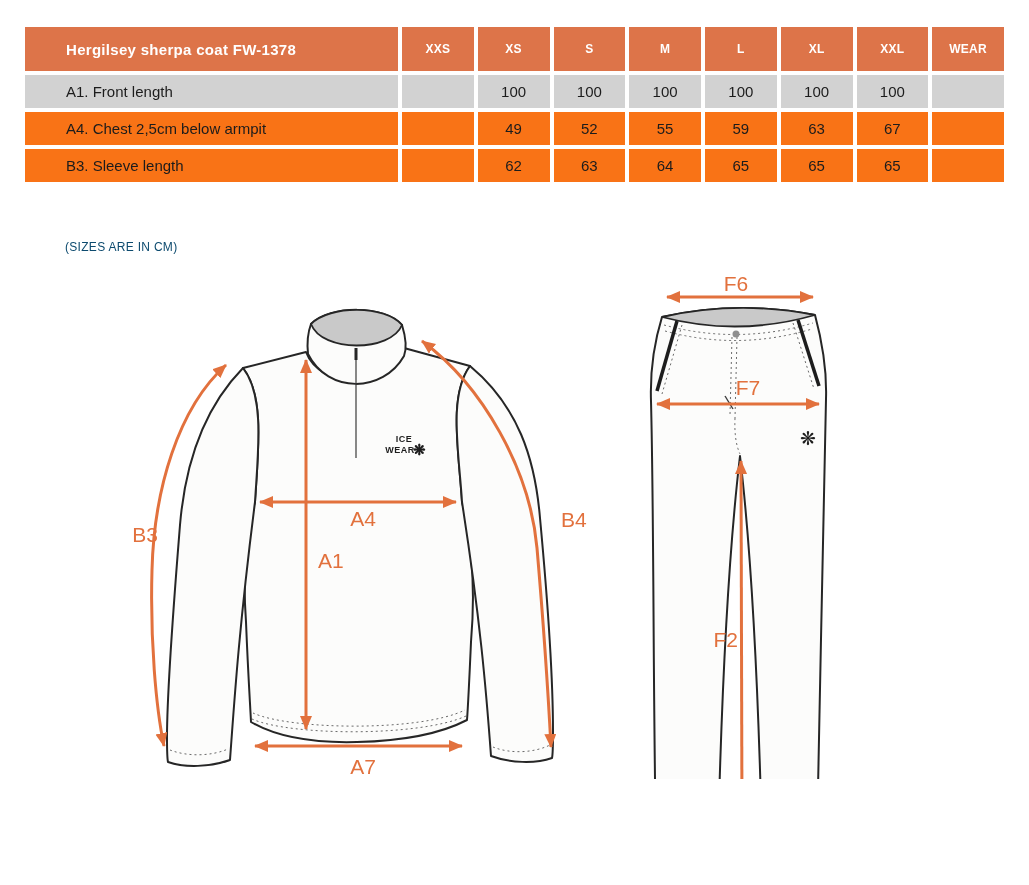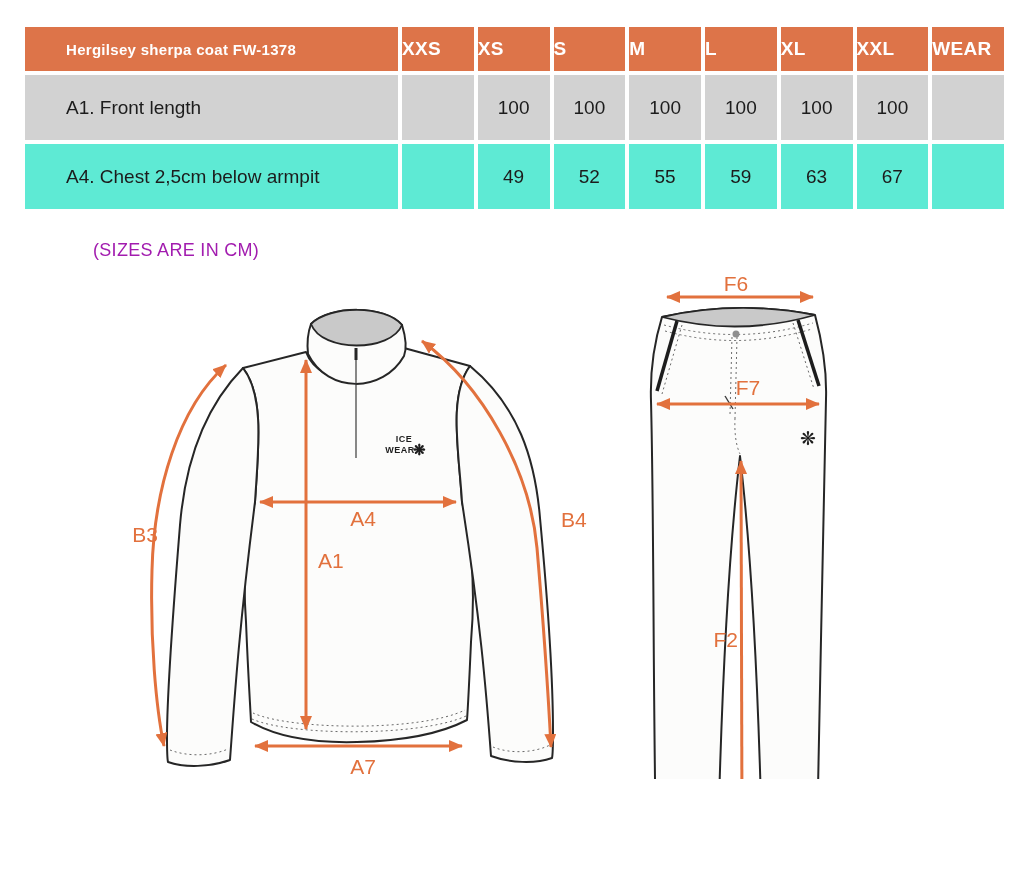--- a/index.html
+++ b/index.html
@@ -5,32 +5,32 @@
   html,body{margin:0;padding:0;background:#ffffff;}
   .page{
     position:relative;width:1029px;height:779px;background:#ffffff;overflow:hidden;
     font-family:"Liberation Sans",sans-serif;
   }
   table.size-table{
     position:absolute;left:21px;top:23px;width:987px;
     border-collapse:separate;border-spacing:4px;table-layout:fixed;
   }
   table.size-table th{
-    background:#DD7449;color:#ffffff;font-weight:bold;font-size:19px;
-    height:44px;padding:0;text-align:left;letter-spacing:0.3px;
+    background:#DD7449;color:#ffffff;font-weight:bold;font-size:12px;
+    height:44px;padding:0;text-align:center;letter-spacing:0.3px;
   }
   table.size-table th.title-cell{width:332px;text-align:left;padding-left:41px;font-size:15px;}
   table.size-table td{
-    height:33px;padding:16px;font-size:19px;color:#1c1c1c;text-align:center;
+    height:33px;padding:0;font-size:15px;color:#1c1c1c;text-align:center;
   }
   table.size-table td.row-label{text-align:left;padding-left:41px;}
   table.size-table tr.dark td{background:#D2D2D2;}
-  table.size-table tr.light td{background:#5eead4;}
+  table.size-table tr.light td{background:#f97316;}
   .units-note{
-    position:absolute;left:65px;top:240px;color:#a21caf;font-size:18px;letter-spacing:0.3px;margin-left:28px;
+    position:absolute;left:65px;top:240px;color:#0c4a6e;font-size:12px;letter-spacing:0.3px;
   }
   svg{position:absolute;overflow:visible;}
   #coat-svg{left:120px;top:290px;}
   #pants-svg{left:630px;top:275px;}
   .ink{fill:none;stroke:#262626;stroke-width:2;stroke-linecap:round;stroke-linejoin:round;}
   .fillg{fill:#FCFCFB;}
   .stitch{fill:none;stroke:#6a6a6a;stroke-width:1;stroke-dasharray:2 3;}
   .arrow{fill:none;stroke:#E2713D;stroke-width:3;}
   .mlabel{fill:#E2713D;font-size:21px;font-family:"Liberation Sans",sans-serif;}
   .brand{fill:#1d1d1d;font-weight:bold;font-family:"Liberation Sans",sans-serif;}
@@ -70,20 +70,31 @@
         <td class="row-label">A4. Chest 2,5cm below armpit</td>
         <td></td>
         <td>49</td>
         <td>52</td>
         <td>55</td>
         <td>59</td>
         <td>63</td>
         <td>67</td>
         <td></td>
       </tr>
+      <tr class="light">
+        <td class="row-label">B3. Sleeve length</td>
+        <td></td>
+        <td>62</td>
+        <td>63</td>
+        <td>64</td>
+        <td>65</td>
+        <td>65</td>
+        <td>65</td>
+        <td></td>
+      </tr>
     </tbody>
   </table>
 
   <div class="units-note">(SIZES ARE IN CM)</div>
 
   <svg id="coat-svg" width="500" height="510" viewBox="-20 0 500 510">
     <defs>
       <marker id="ah-c" markerUnits="userSpaceOnUse" markerWidth="15" markerHeight="13" refX="13" refY="6" orient="auto-start-reverse">
         <path d="M0,0 L14,6 L0,12 Z" fill="#E2713D"></path>
       </marker>

